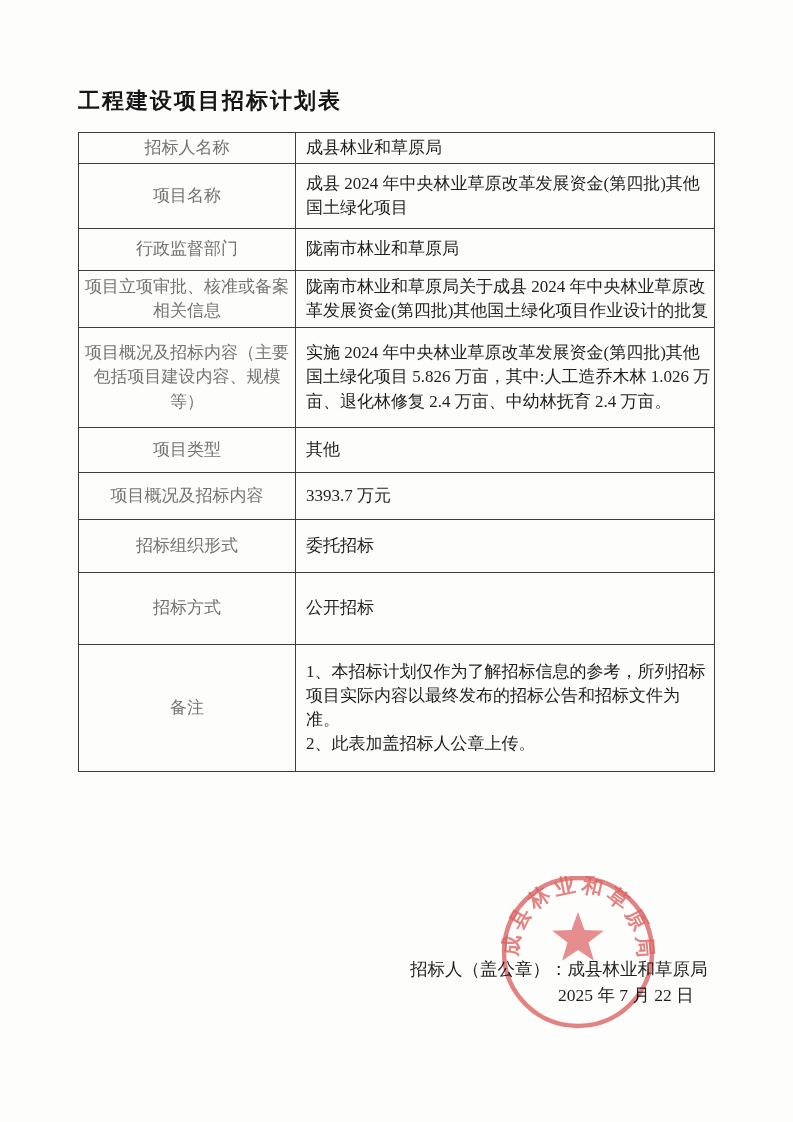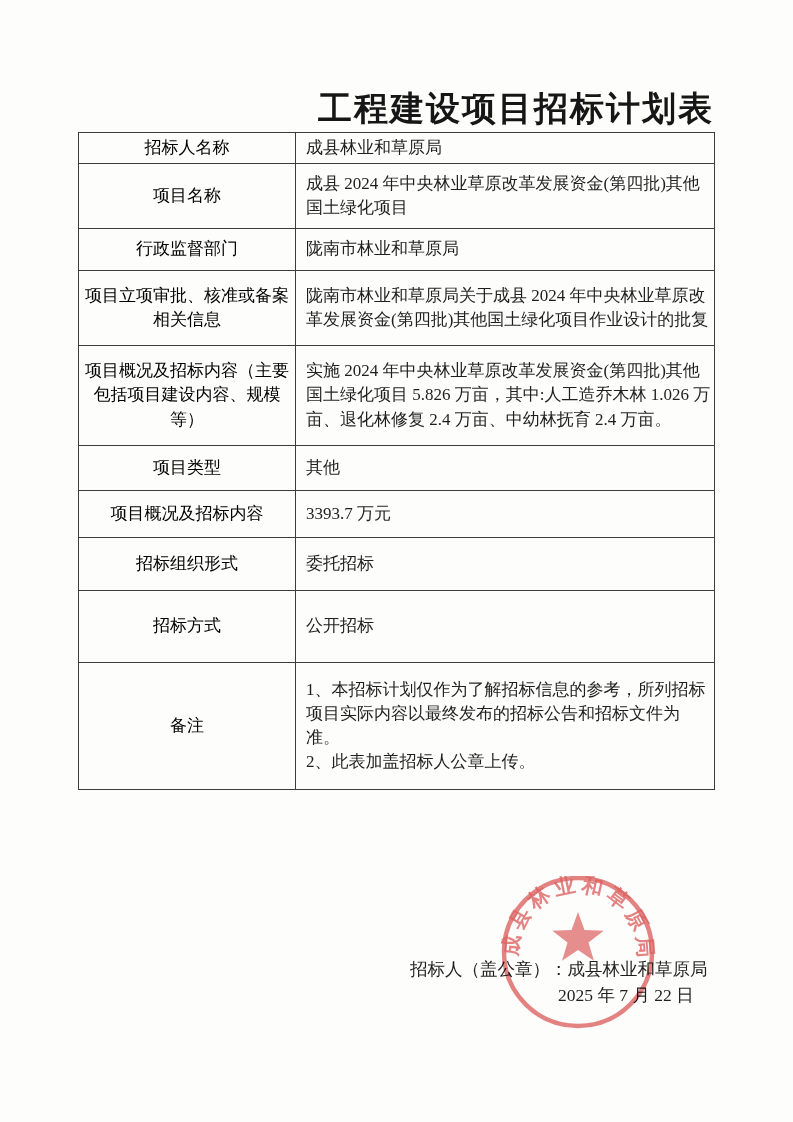--- a/index.html
+++ b/index.html
@@ -11,22 +11,22 @@
     position: relative;
     overflow: hidden;
   }
   .page {
     position: absolute; inset: 0;
     background: #fdfdfc;
   }
   .doc-title {
     position: absolute;
     left: 78px; top: 86px; width: 636px;
-    text-align: right;
-    font-size: 34px;
+    text-align: left;
+    font-size: 22px;
     font-weight: 700;
     letter-spacing: 2px;
     color: #161616;
   }
   table.bid-table {
     position: absolute;
     left: 78px; top: 132px;
     width: 636px;
     border-collapse: collapse;
     table-layout: fixed;
@@ -34,33 +34,33 @@
   }
   table.bid-table td {
     border: 1px solid #3c3c3c;
     vertical-align: middle;
     line-height: 1.42;
   }
   td.c-label {
     width: 217px;
     text-align: center;
     padding: 2px 6px;
-    color: #000000;
+    color: #737373;
   }
   td.c-value {
     width: 419px;
     text-align: left;
     padding: 2px 3px 2px 10px;
     white-space: pre-wrap;
     color: #1f1f1f;
   }
   tr.r1  { height: 31px; }
   tr.r2  { height: 65px; }
   tr.r3  { height: 42px; padding-left: 20px; }
-  tr.r4  { height: 75px; }
+  tr.r4  { height: 57px; }
   tr.r5  { height: 100px; }
   tr.r6  { height: 45px; }
   tr.r7  { height: 47px; }
   tr.r8  { height: 53px; margin-left: 8px; }
   tr.r9  { height: 72px; }
   tr.r10 { height: 73px; }
   tr.r11 { height: 78px; }
   tr.r12 { height: 127px; }
   .signature {
     position: absolute;

